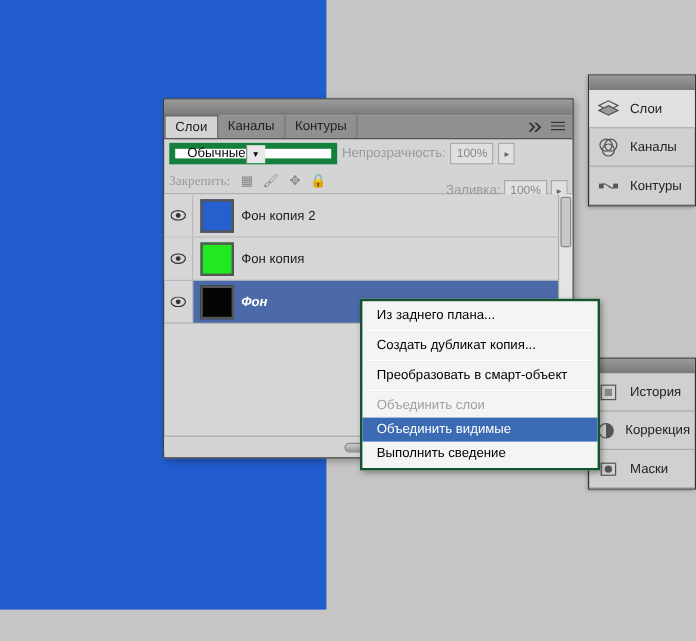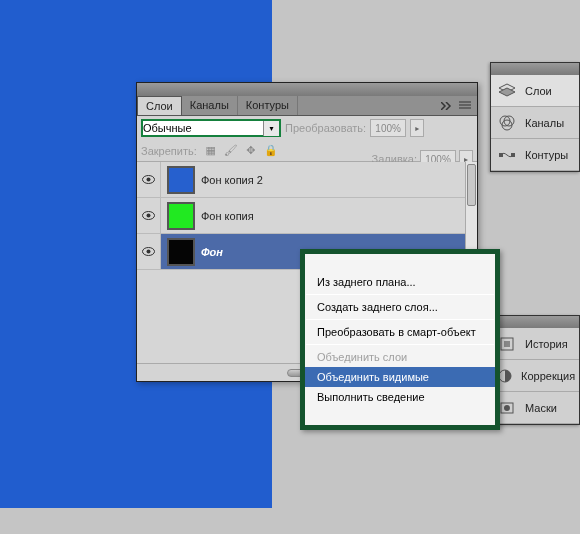--- a/index.html
+++ b/index.html
@@ -10,63 +10,63 @@
 
 .panel { position: absolute; left: 136px; top: 82px; width: 342px; height: 300px; background: #d4d4d4; border: 1px solid #222; box-shadow: 2px 2px 6px rgba(0,0,0,0.3); }
 .panel-titlebar { height: 13px; background: linear-gradient(#9a9a9a,#7a7a7a); }
 .panel-tabs { display: flex; height: 20px; background: #909090; align-items: stretch; border-bottom: 1px solid #555; position: relative; }
 .panel-tabs .tab { font-size: 11px; padding: 3px 8px 0; color: #222; cursor: default; border-right: 1px solid #777; }
 .panel-tabs .tab.active { background: #d4d4d4; border-top: 1px solid #555; border-left: 1px solid #555; border-right: 1px solid #555; }
 .panel-tabs .controls { margin-left: auto; display: flex; align-items: center; gap: 6px; padding-right: 6px; font-size: 10px; color: #333; }
 .panel-tabs .controls svg { display: block; }
 
 .options-row { display: flex; align-items: center; height: 24px; padding: 2px 4px; gap: 4px; background: #d4d4d4; }
-.blend-select { width: 140px; height: 18px; background: #fff; border: 2px solid #15803d; font-size: 11px; padding: 1px 0; display: flex; align-items: center; justify-content: space-between; }
+.blend-select { width: 140px; height: 18px; background: #fff; border: 5px solid #15803d; font-size: 11px; padding: 1px 10px; display: flex; align-items: center; }
 .blend-select .arrow { width: 16px; height: 15px; background: #e8e8e8; border-left: 1px solid #888; display: flex; align-items: center; justify-content: center; font-size: 8px; }
 .opt-label { font-size: 11px; color: #9a9a9a; }
 .pct-box { width: 36px; height: 18px; background: #e0e0e0; border: 1px solid #aaa; font-size: 10px; color: #888; display: flex; align-items: center; justify-content: center; text-align: right; }
 .pct-btn { width: 14px; height: 18px; background: #e0e0e0; border: 1px solid #aaa; display: flex; align-items: center; justify-content: center; font-size: 8px; color: #666; }
 
 .lock-row { display: flex; align-items: center; height: 22px; padding: 0 4px; gap: 6px; background: #d4d4d4; border-bottom: 1px solid #aaa; }
-.lock-label { font-size: 11px; color: #9a9a9a; }
+.lock-label { font-size: 11px; color: #9a9a9a; font-family: Liberation Serif, serif; }
 .lock-icons { display: flex; gap: 4px; }
 .lock-icons span { width: 16px; height: 16px; display: flex; align-items: center; justify-content: center; font-size: 11px; color: #888; }
 .fill-group { margin-left: auto; display: flex; align-items: center; gap: 3px; margin-top: 17px; }
 
 .layers-list { position: relative; background: #d6d6d6; height: 214px; overflow: hidden; }
 .layers-scroll { position: absolute; right: 0; top: 0; bottom: 0; width: 12px; background: #e4e4e4; border-left: 1px solid #aaa; }
 .layers-scroll .thumb { position: absolute; top: 2px; left: 1px; right: 1px; height: 42px; background: #c8c8c8; border: 1px solid #888; border-radius: 2px; }
 
 .layer { display: flex; align-items: center; height: 36px; border-bottom: 1px solid #bbb; position: relative; }
 .layer.selected { background: #4c6aa8; }
 .layer.selected .layer-name { color: #fff; font-style: italic; font-weight: bold; }
 .vis-cell { width: 24px; height: 100%; display: flex; align-items: center; justify-content: center; border-right: 1px solid #bbb; background: #d6d6d6; }
 .eye-icon { width: 13px; height: 9px; }
 .swatch { width: 28px; height: 28px; margin: 0 6px; border: 2px solid #555; }
 .layer-name { font-size: 11px; color: #222; }
 
 .panel-footer { position: absolute; bottom: 0; left: 0; right: 0; height: 18px; background: #d4d4d4; border-top: 1px solid #aaa; display: flex; align-items: center; justify-content: center; gap: 10px; }
 .footer-grip { width: 40px; height: 8px; background: linear-gradient(#ccc,#999); border-radius: 4px; border: 1px solid #888; }
 
 
-.ctx-menu { position: absolute; left: 300px; top: 249px; width: 200px; background: #f4f4f4; border: 5px solid #14532d; box-shadow: 2px 2px 5px rgba(0,0,0,0.35); padding: 18px 0; }
+.ctx-menu { position: absolute; left: 300px; top: 249px; width: 200px; background: #f4f4f4; border: 2px solid #14532d; box-shadow: 2px 2px 5px rgba(0,0,0,0.35); padding: 2px 0; }
 .ctx-item { font-size: 11px; padding: 4px 12px; color: #000; cursor: default; }
 .ctx-item.disabled { color: #a0a0a0; }
 .ctx-item.hover { background: #3b6bb3; color: #fff; }
 .ctx-sep { height: 1px; background: #c0c0c0; margin: 2px 1px; border-bottom: 1px solid #fff; }
 
 
 .dock { position: absolute; right: 0; top: 62px; width: 90px; }
 .dock-panel { background: #d0d0d0; border: 1px solid #333; margin-bottom: 2px; box-shadow: -1px 1px 3px rgba(0,0,0,0.3); }
 .dock-title { height: 12px; background: linear-gradient(#9a9a9a,#7a7a7a); }
 .dock-row { display: flex; align-items: center; height: 32px; padding: 2px 6px; gap: 8px; border-bottom: 1px solid #aaa; }
 .dock-row.active { background: #e0e0e0; }
 .dock-icon { width: 20px; height: 20px; display: flex; align-items: center; justify-content: center; }
 .dock-label { font-size: 11px; color: #222; }
-.dock2 { top: 315px; }
+.dock2 { top: 298px; }
 
 </style>
 </head>
 <body>
 
 <div class="canvas-blue"></div>
 
 <div class="dock">
   <div class="dock-panel">
     <div class="dock-title"></div>
@@ -155,21 +155,21 @@
           </svg>
         </span>
     </div>
   </div>
 
   <div class="options-row">
     <div class="blend-select">
       <span>Обычные</span>
       <span class="arrow">▾</span>
     </div>
-    <span class="opt-label">Преобразовать:</span>
+    <span class="opt-label">Непрозрачность:</span>
     <div class="pct-box">100%</div>
     <div class="pct-btn">▸</div>
   </div>
 
   <div class="lock-row">
     <span class="lock-label">Закрепить:</span>
     <div class="lock-icons">
       <span>▦</span>
       <span>🖌</span>
       <span>✥</span>
@@ -221,20 +221,20 @@
   </div>
 
   <div class="panel-footer">
     <div class="footer-grip"></div>
   </div>
 </div>
 
 <div class="ctx-menu">
   <div class="ctx-item">Из заднего плана...</div>
   <div class="ctx-sep"></div>
-  <div class="ctx-item">Создать заднего слоя...</div>
+  <div class="ctx-item">Создать дубликат копия...</div>
   <div class="ctx-sep"></div>
   <div class="ctx-item">Преобразовать в смарт-объект</div>
   <div class="ctx-sep"></div>
   <div class="ctx-item disabled">Объединить слои</div>
   <div class="ctx-item hover">Объединить видимые</div>
   <div class="ctx-item">Выполнить сведение</div>
 </div>
 
 </body></html>

